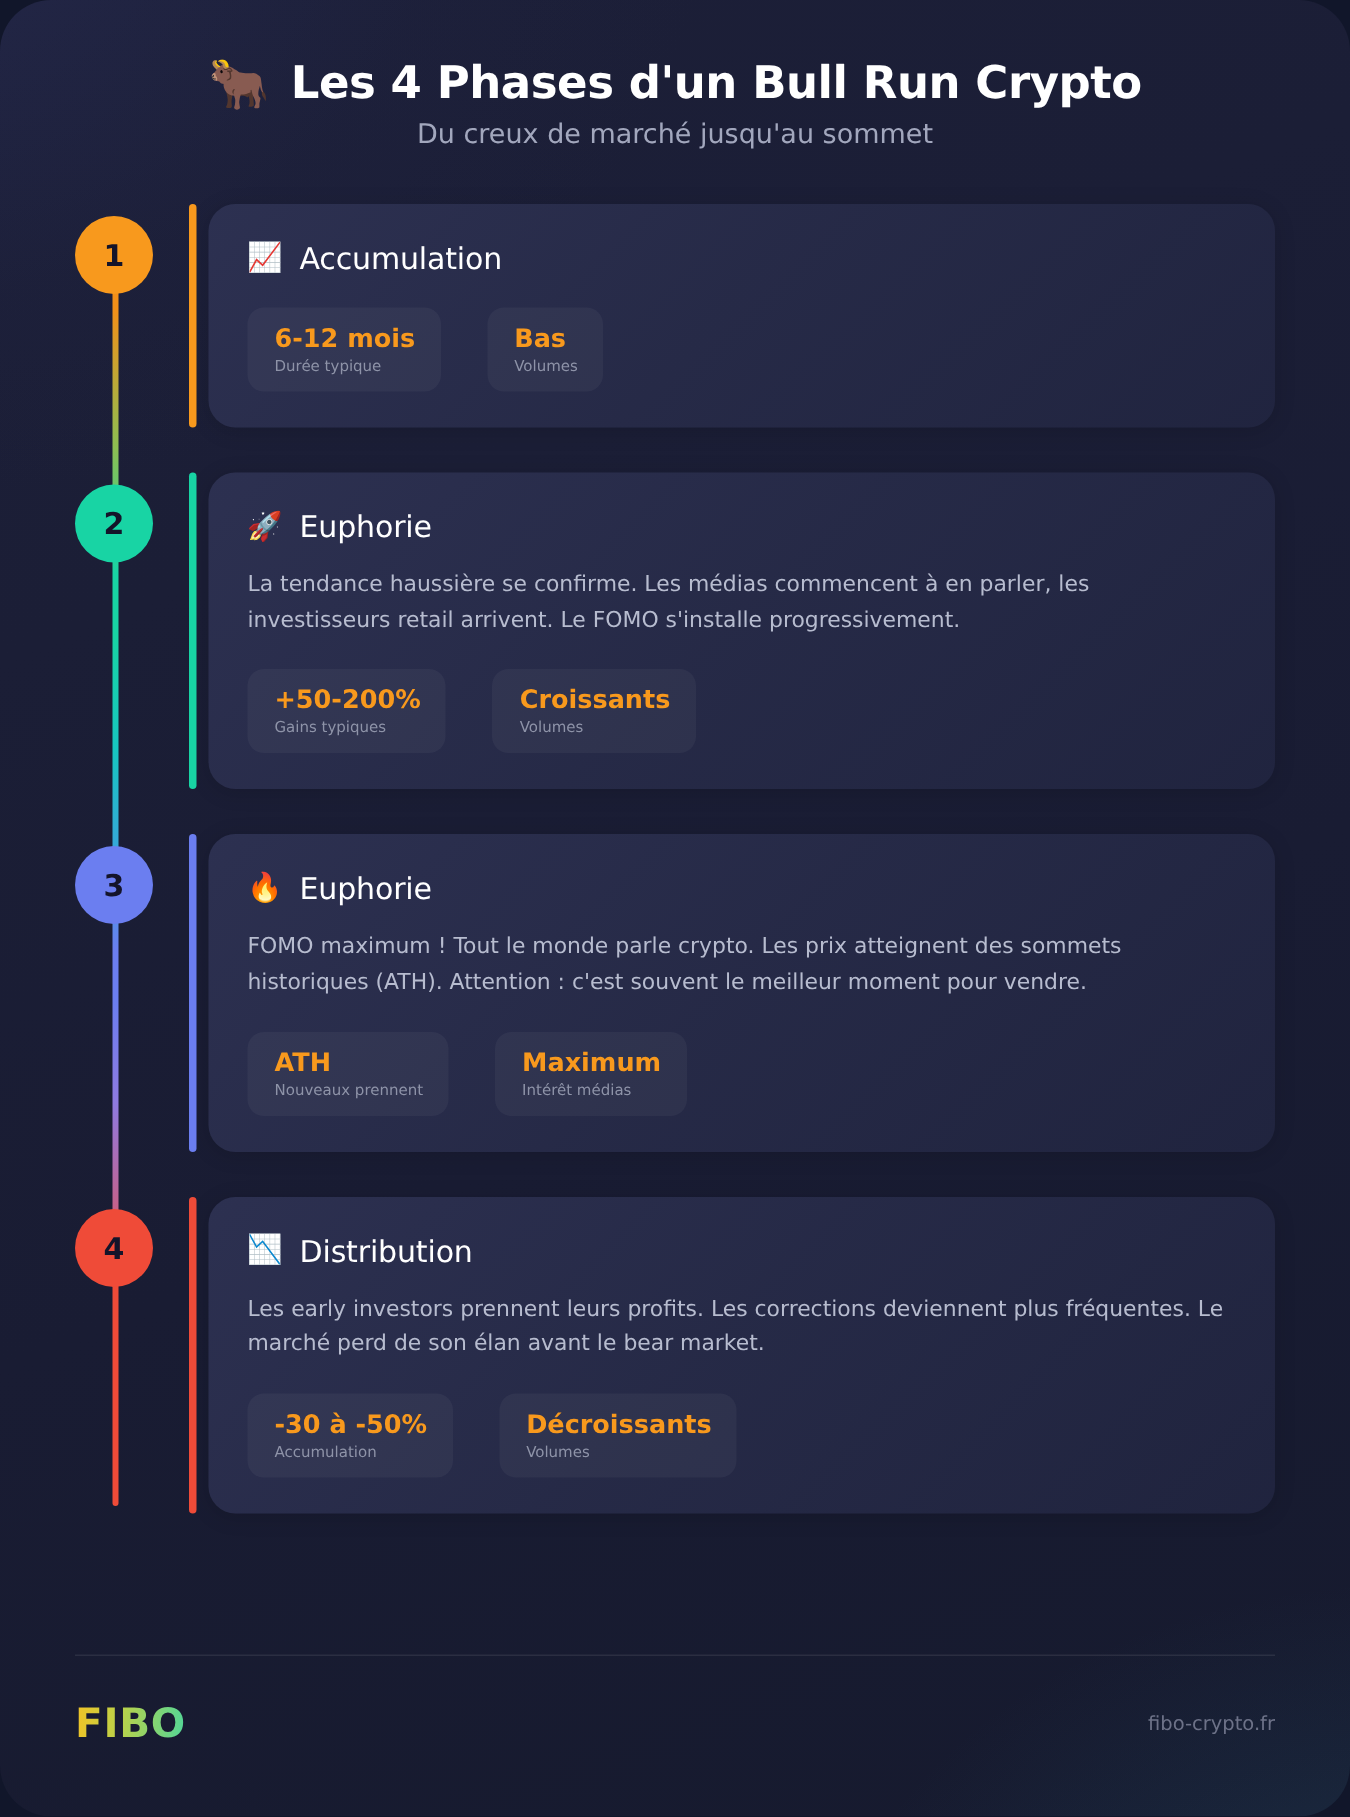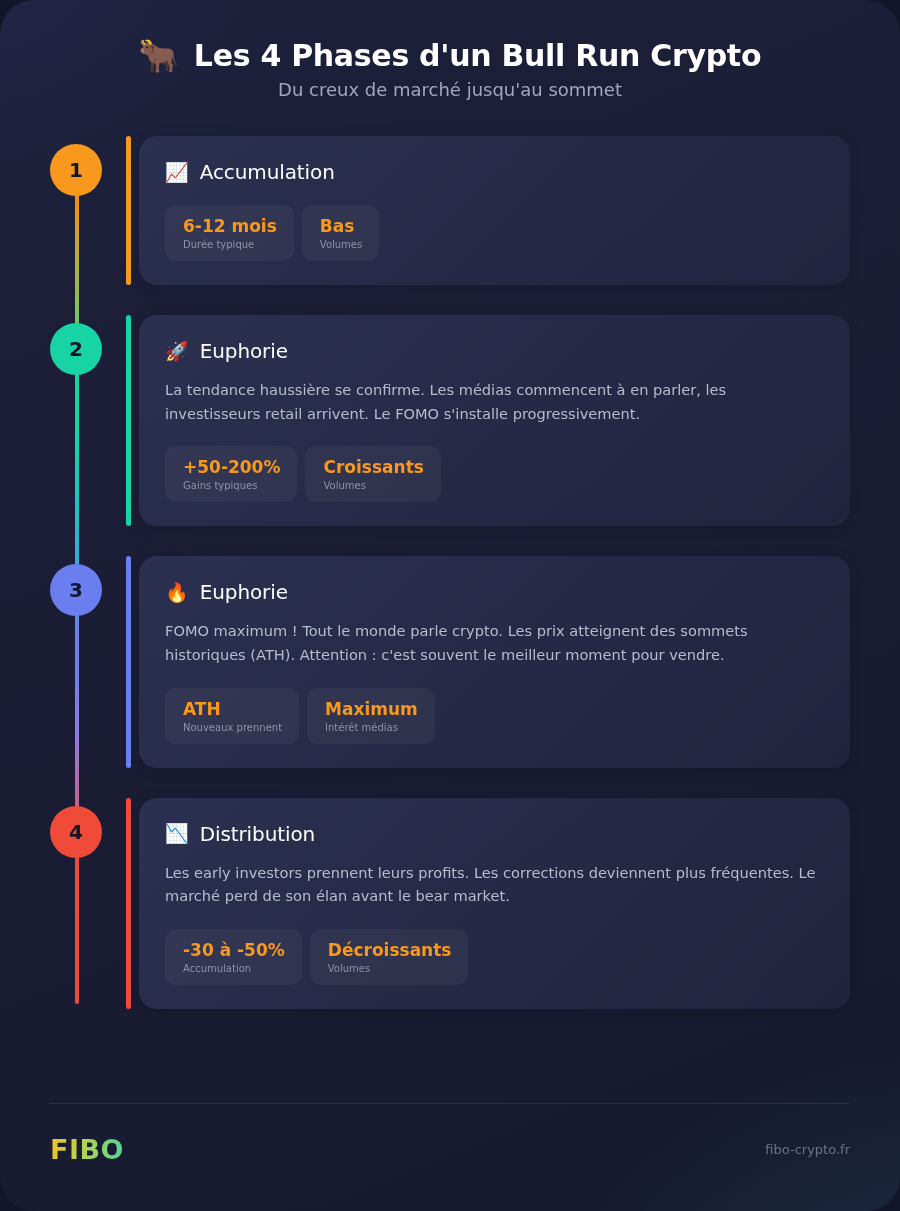--- a/index.html
+++ b/index.html
@@ -155,21 +155,21 @@
 
   .card-desc {
     font-size: 14.6px;
     line-height: 1.62;
     color: #b7bccf;
     max-width: 690px;
   }
 
   .chips {
     display: flex;
-    gap: 8px;
+    gap: 31px;
     margin-top: 21px;
   }
   .chip {
     background: rgba(255,255,255,0.045);
     border-radius: 11px;
     padding: 11px 17px 11px 18px;
   }
   .chip-value {
     font-size: 17px;
     font-weight: 700;

